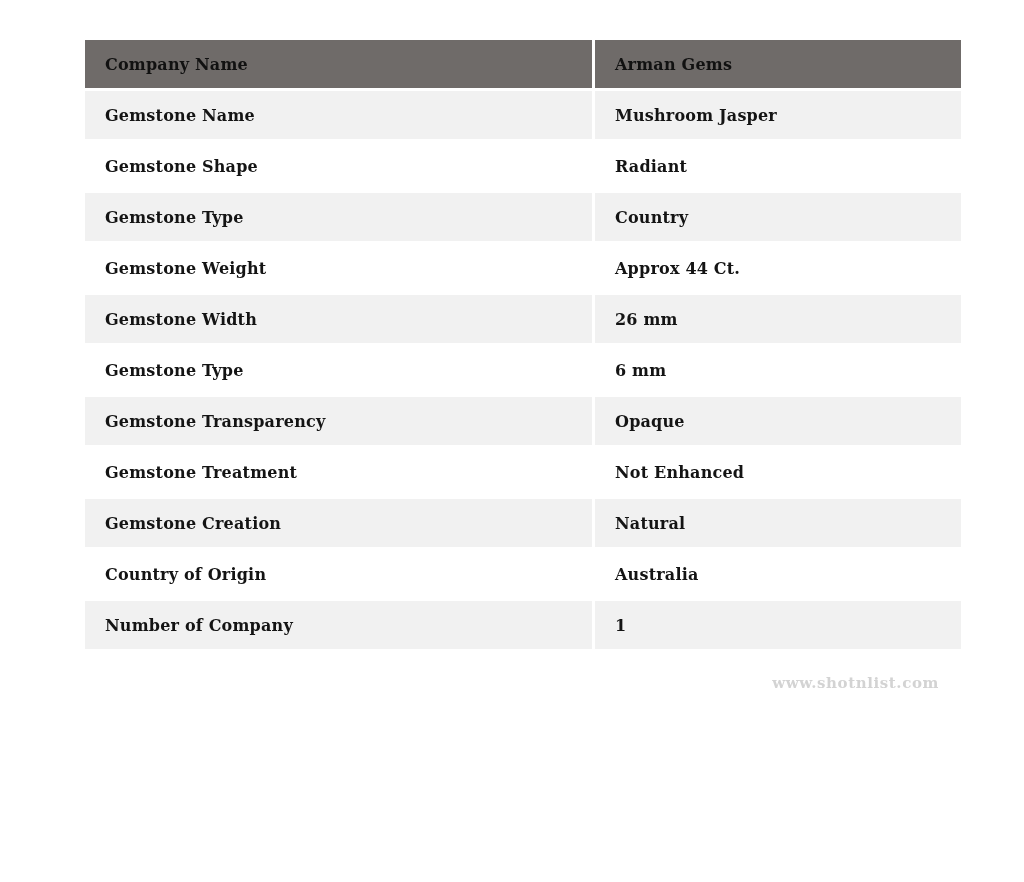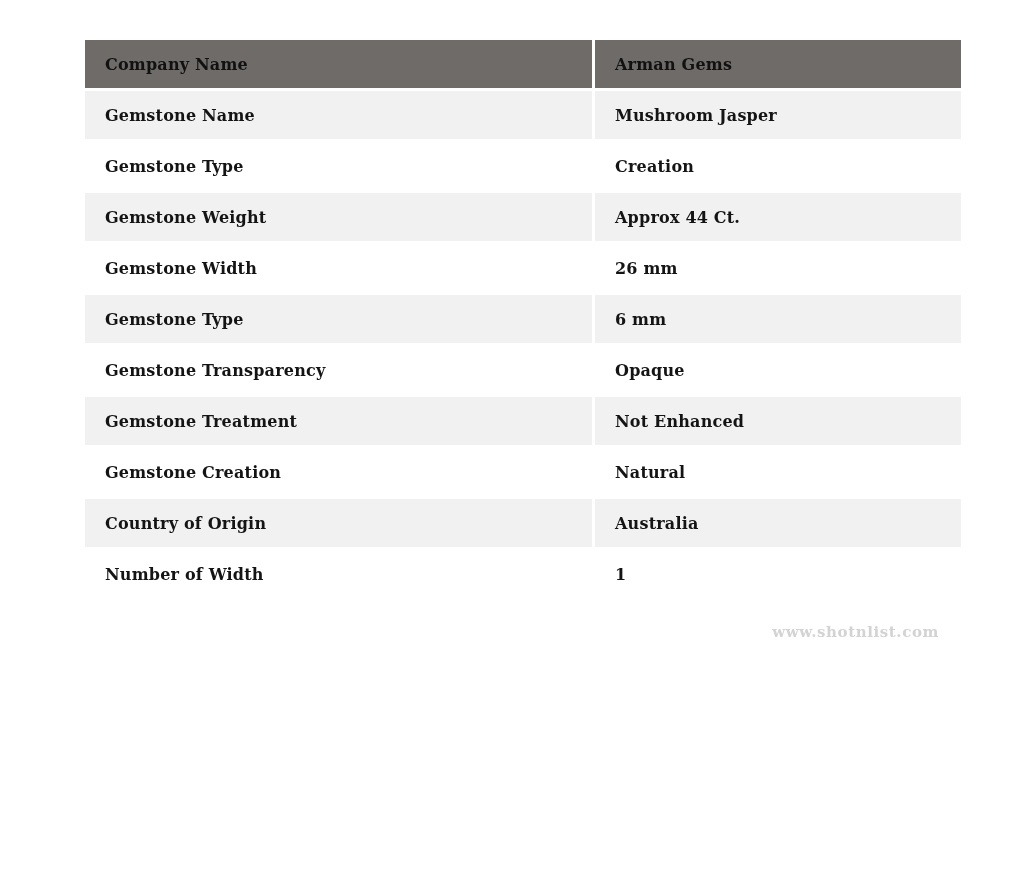--- a/index.html
+++ b/index.html
@@ -56,22 +56,26 @@
       <th class="col-label">Company Name</th>
       <th class="col-value">Arman Gems</th>
     </tr>
   </thead>
   <tbody>
     <tr>
       <td class="col-label">Gemstone Name</td>
       <td class="col-value">Mushroom Jasper</td>
     </tr>
     <tr>
+      <td class="col-label">Gemstone Shape</td>
+      <td class="col-value">Radiant</td>
+    </tr>
+    <tr>
       <td class="col-label">Gemstone Type</td>
-      <td class="col-value">Creation</td>
+      <td class="col-value">Country</td>
     </tr>
     <tr>
       <td class="col-label">Gemstone Weight</td>
       <td class="col-value">Approx 44 Ct.</td>
     </tr>
     <tr>
       <td class="col-label">Gemstone Width</td>
       <td class="col-value">26 mm</td>
     </tr>
     <tr>
@@ -88,19 +92,19 @@
     </tr>
     <tr>
       <td class="col-label">Gemstone Creation</td>
       <td class="col-value">Natural</td>
     </tr>
     <tr>
       <td class="col-label">Country of Origin</td>
       <td class="col-value">Australia</td>
     </tr>
     <tr>
-      <td class="col-label">Number of Width</td>
+      <td class="col-label">Number of Company</td>
       <td class="col-value">1</td>
     </tr>
   </tbody>
 </table>
 
 <div class="watermark">www.shotnlist.com</div>
 
 </body></html>

